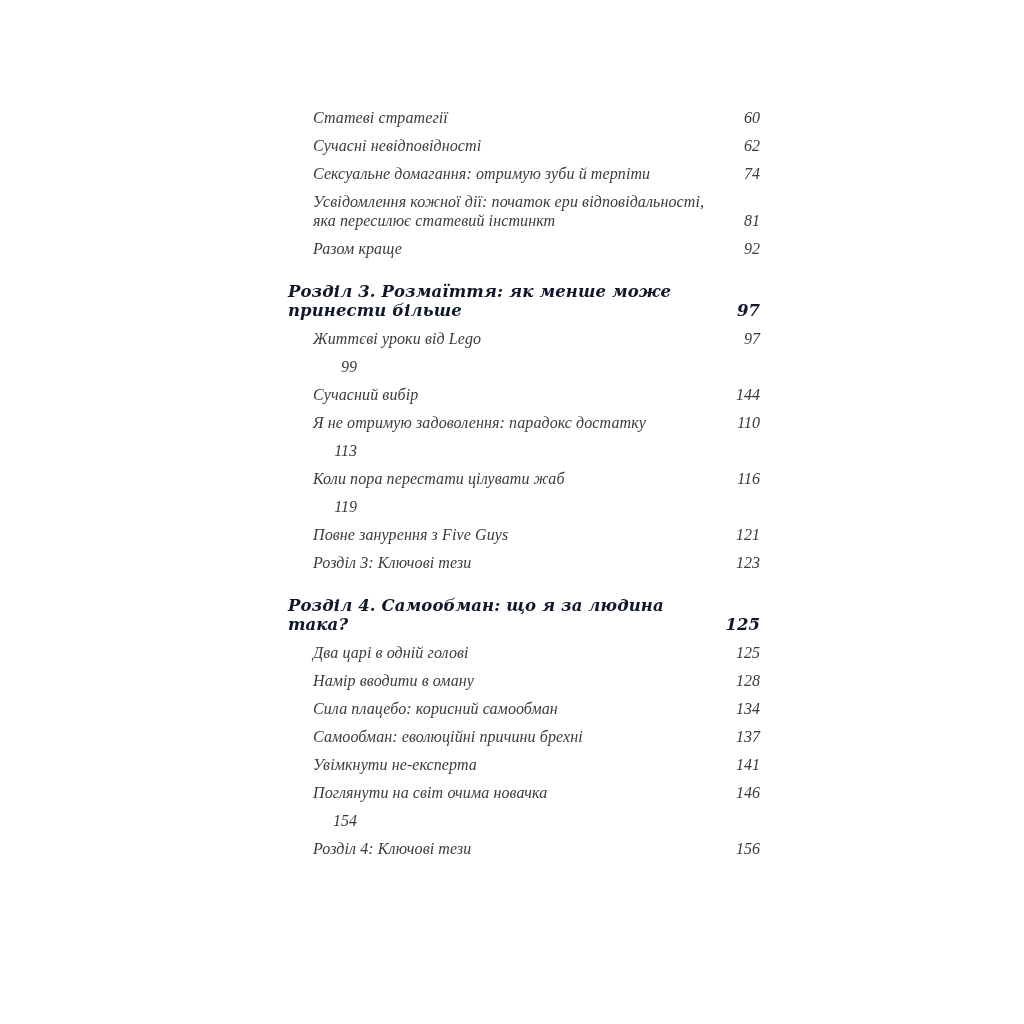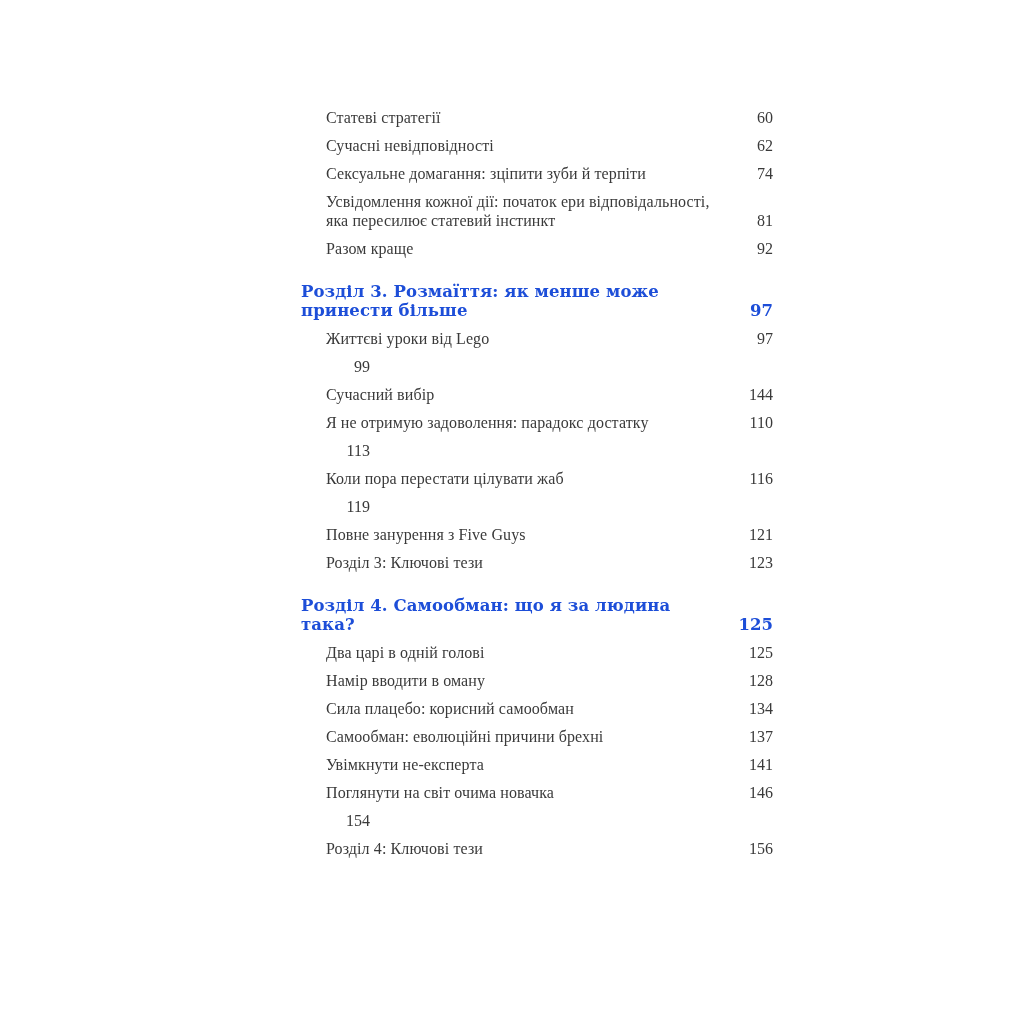--- a/index.html
+++ b/index.html
@@ -11,23 +11,24 @@
     position: relative;
     width: 1024px;
     height: 1024px;
     background: #ffffff;
     overflow: hidden;
     font-family: "Liberation Serif", "DejaVu Serif", serif;
     color: #3a3a3a;
   }
   .toc {
     position: absolute;
-    left: 301px;
+    left: 288px;
     top: 108px;
     width: 472px;
+    font-style: italic;
   }
   .toc-section { margin: 0; }
   .toc-section + .toc-section { margin-top: 24px; }
   .toc-row {
     display: flex;
     align-items: flex-end;
     margin-bottom: 9px;
     font-size: 16px;
     line-height: 19px;
   }
@@ -42,21 +43,21 @@
     white-space: nowrap;
   }
   .toc-row.entry {
     padding-left: 25px;
   }
   .toc-row.heading {
     font-weight: bold;
     font-size: 16.5px;
     letter-spacing: 0.4px;
     font-family: "DejaVu Serif", "Liberation Serif", serif;
-    color: #1d4ed8;
+    color: #0f172a;
     gap: 26px;
   }
   .toc-row.heading .pagenum {
     letter-spacing: 0;
   }
 </style>
 </head>
 <body>
 
 <div class="page">
@@ -65,21 +66,21 @@
     <div class="toc-section">
       <div class="toc-row entry">
         <span class="label">Статеві стратегії</span>
         <span class="pagenum">60</span>
       </div>
       <div class="toc-row entry">
         <span class="label">Сучасні невідповідності</span>
         <span class="pagenum">62</span>
       </div>
       <div class="toc-row entry">
-        <span class="label">Сексуальне домагання: зціпити зуби й терпіти</span>
+        <span class="label">Сексуальне домагання: отримую зуби й терпіти</span>
         <span class="pagenum">74</span>
       </div>
       <div class="toc-row entry">
         <span class="label">Усвідомлення кожної дії: початок ери відповідальності,
 яка пересилює статевий інстинкт</span>
         <span class="pagenum">81</span>
       </div>
       <div class="toc-row entry">
         <span class="label">Разом краще</span>
         <span class="pagenum">92</span>

